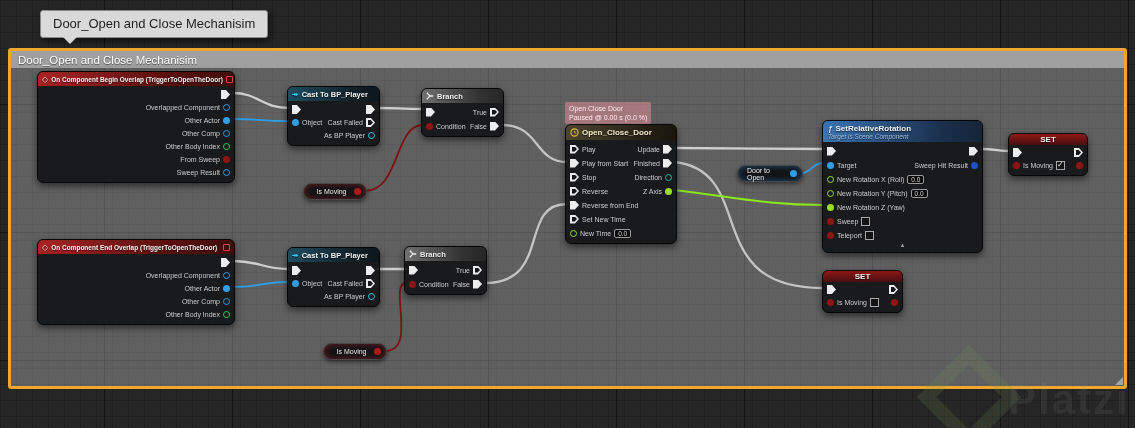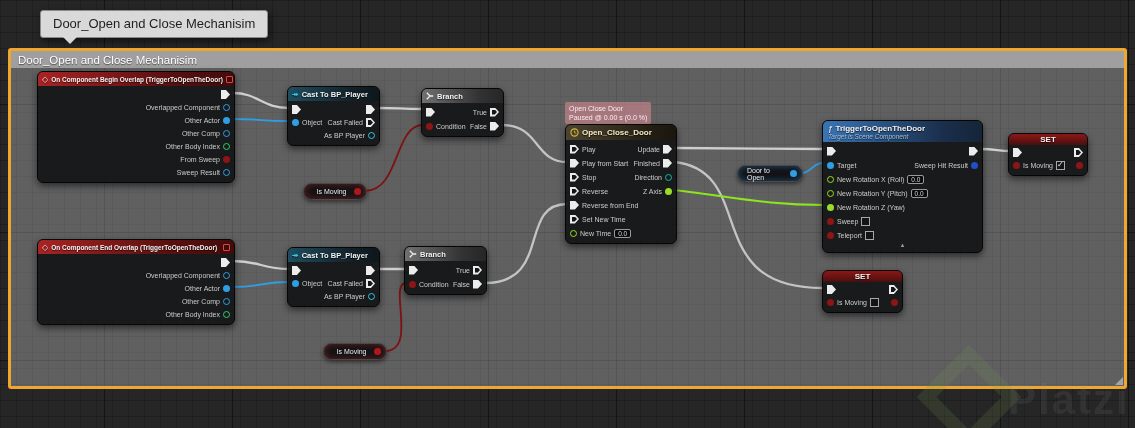--- a/index.html
+++ b/index.html
@@ -384,21 +384,21 @@
           <span>New Time</span>
           <span class="valbox">0.0</span>
         </div>
     </div>
   </div>
 
   <div class="node" style="left:822px;top:120px;width:161px;">
     <div class="hdr2">
       <span class="t1">
           <span class="icon" style="color:#cfe3ff;font-style:italic;">ƒ</span>
-          <span>TriggerToOpenTheDoor</span>
+          <span>SetRelativeRotation</span>
         </span>
       <span class="func-sub">Target is Scene Component</span>
     </div>
     <div class="rows">
       <div class="prow h14 split">
           <span class="xp"></span>
           <span class="xp"></span>
         </div>
       <div class="prow h14 split">
         <span class="grp">

